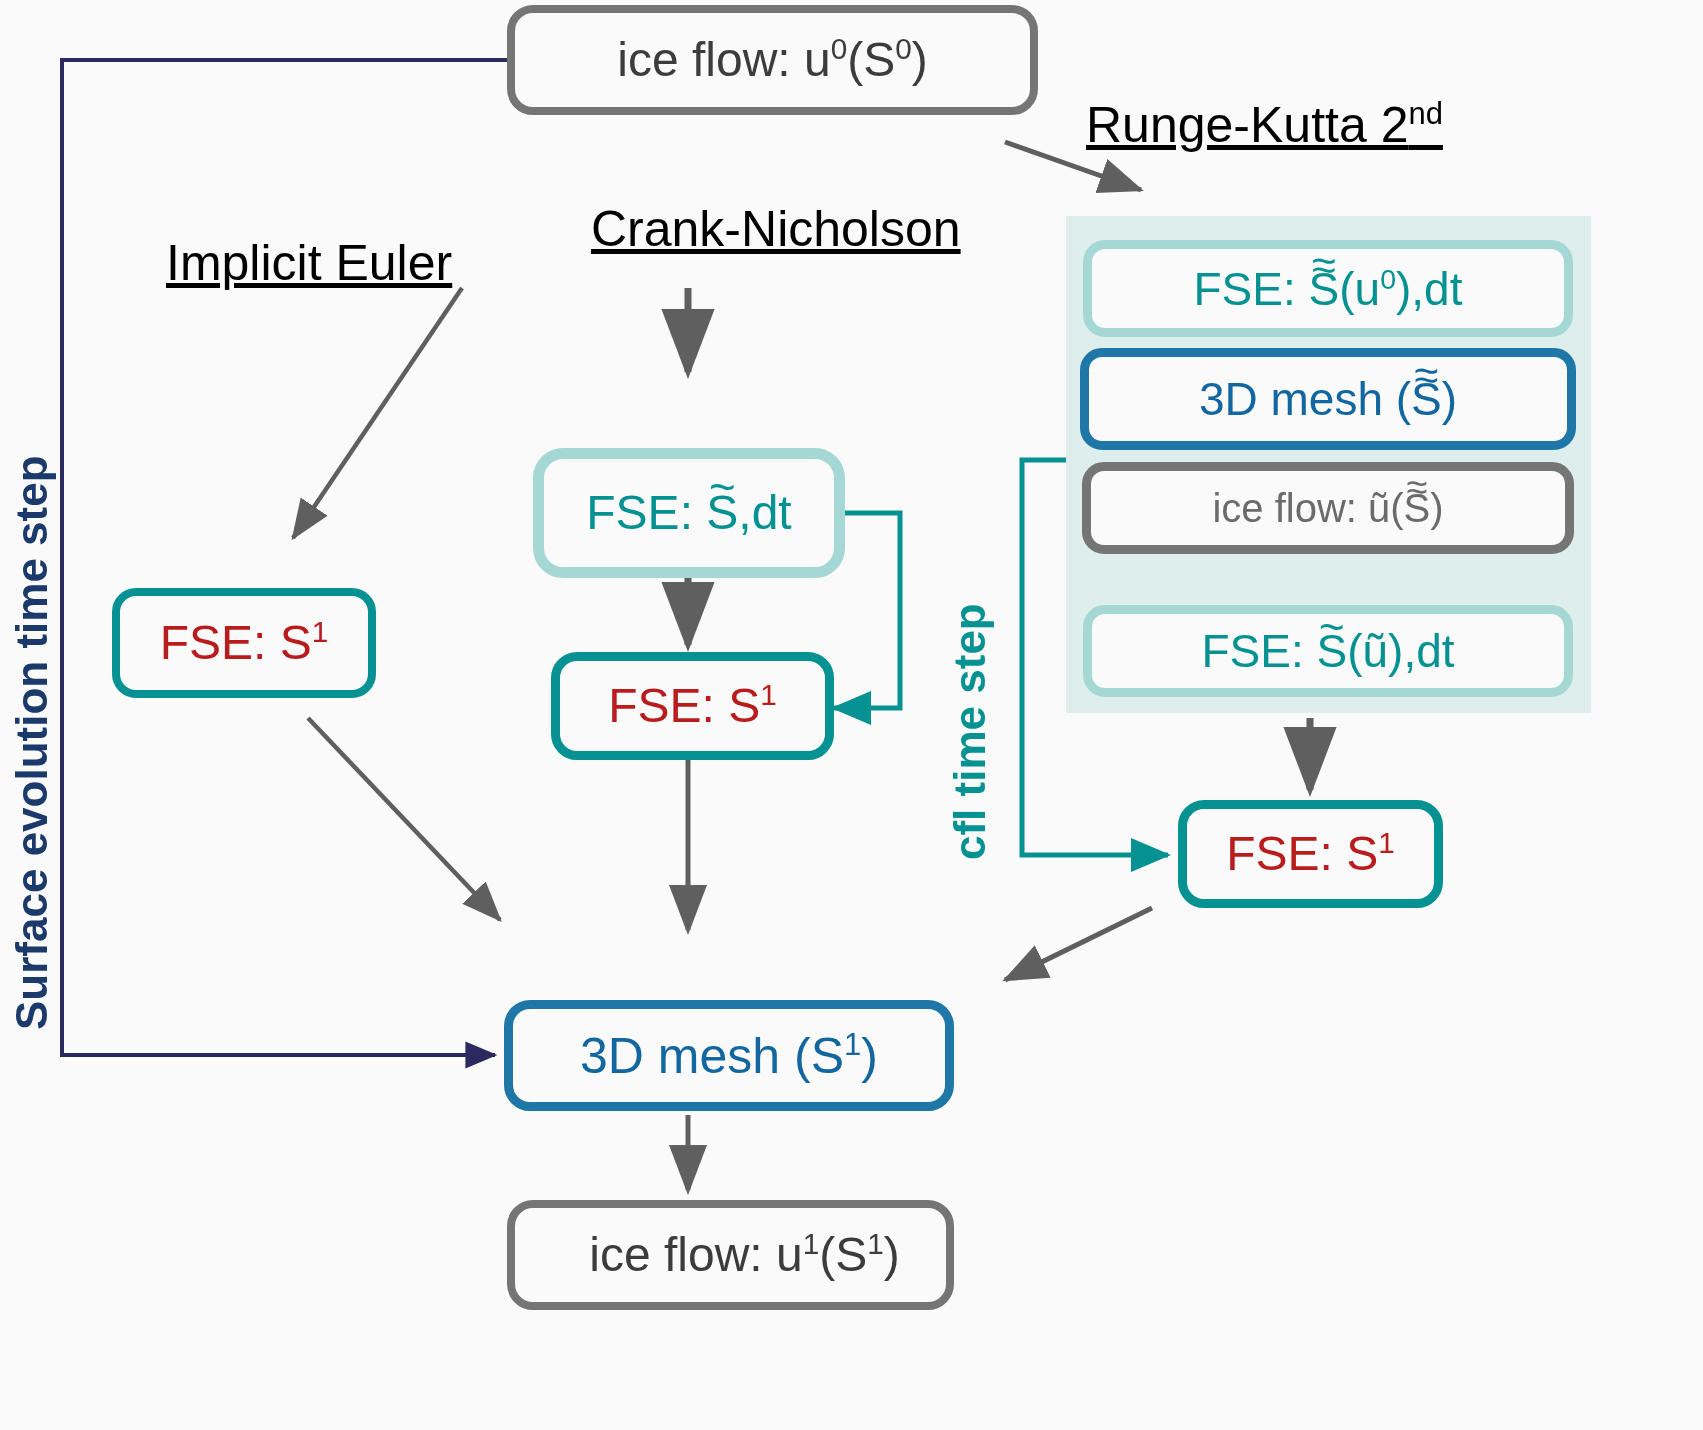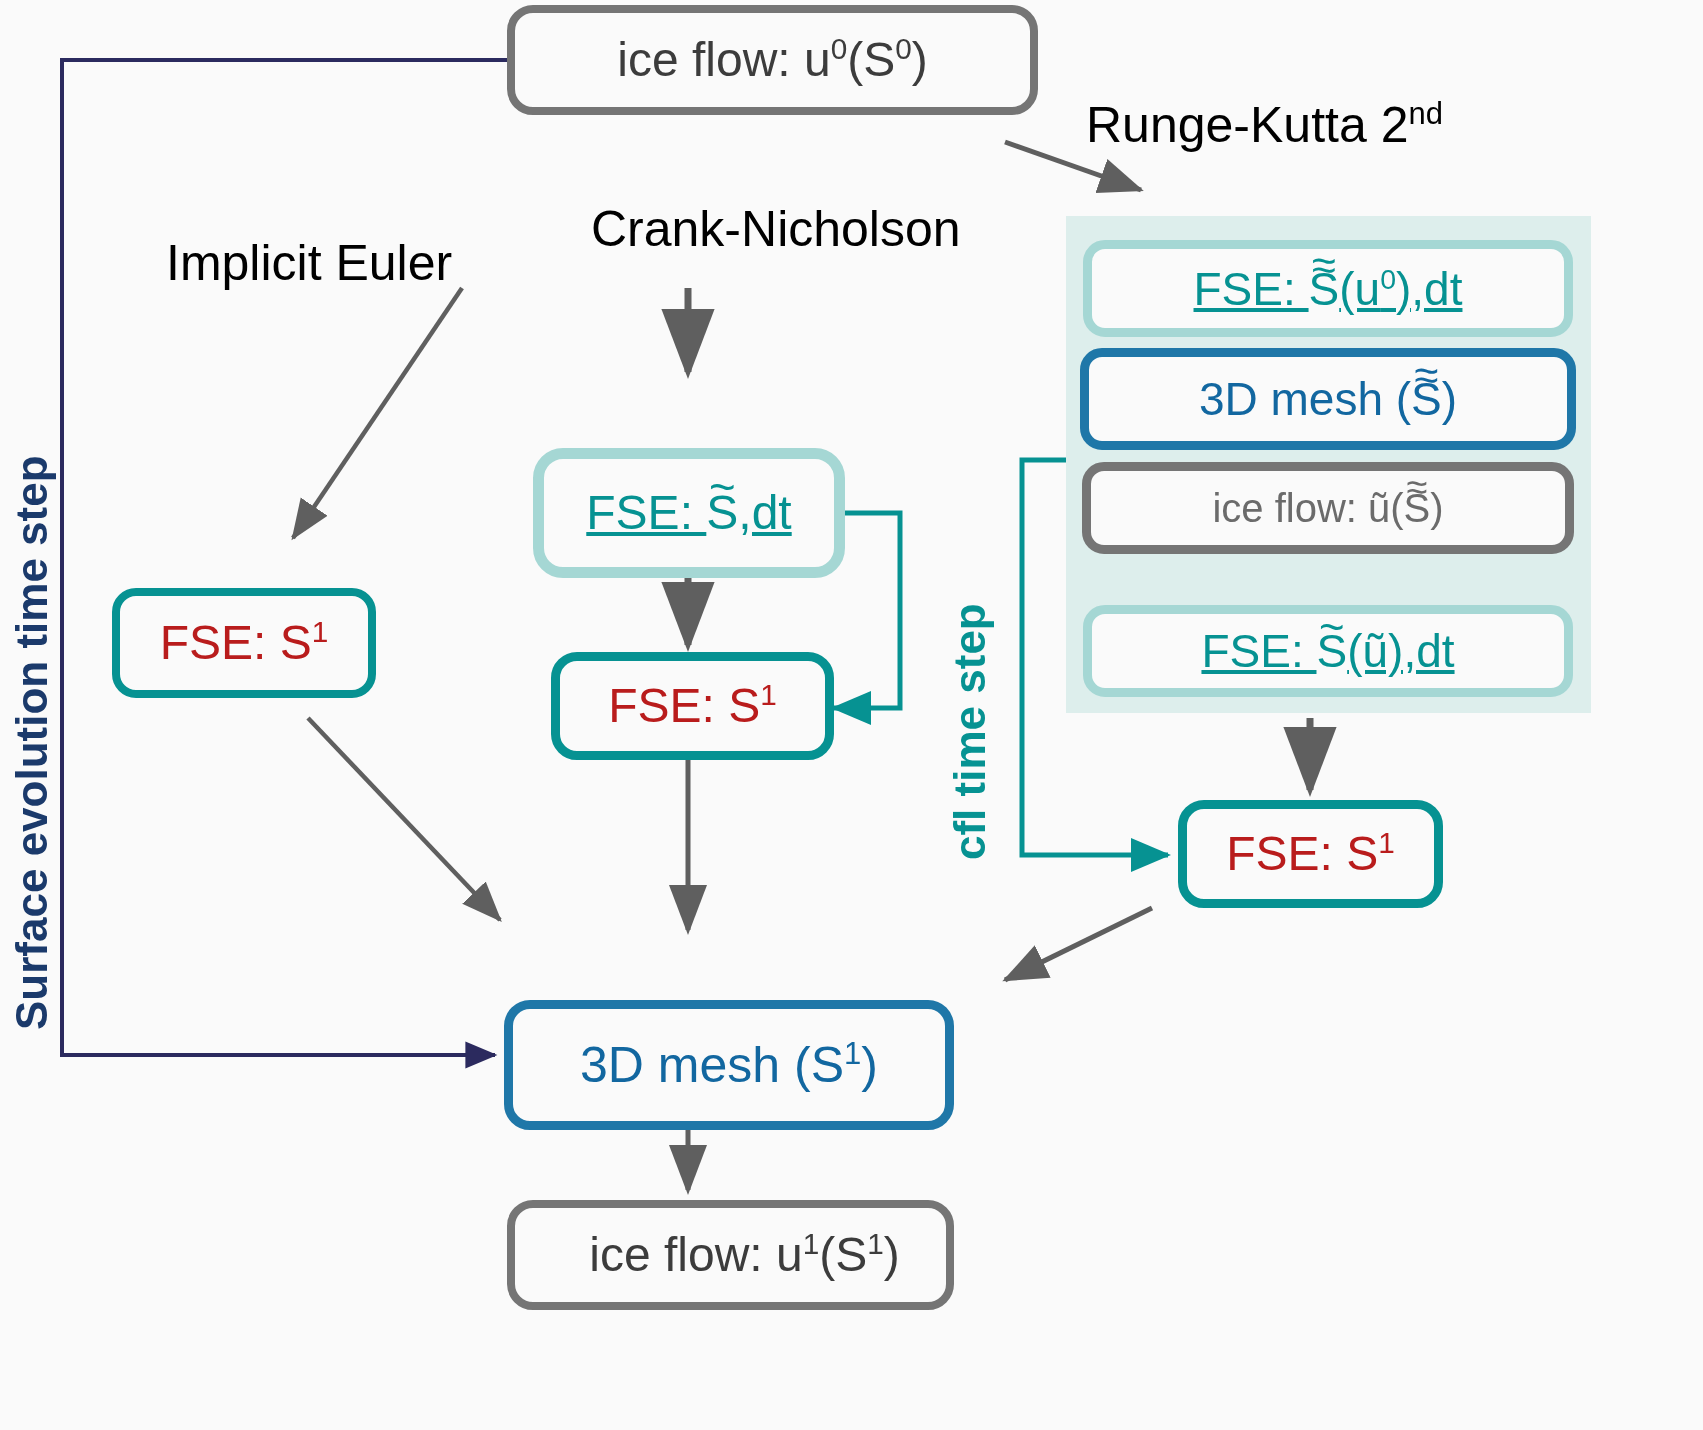--- a/index.html
+++ b/index.html
@@ -33,34 +33,35 @@
     justify-content: center;
     text-align: center;
     border-style: solid;
     background: #fafafa;
     white-space: nowrap;
     line-height: 1;
   }
   
   .n-gray   { border-color: #757575; color: #3c3c3c; }
   .n-teal   { border-color: #069292; color: #b91c1c; }
-  .n-ltteal { border-color: #a5d7d4; color: #069292; text-decoration: underline; }
+  .n-ltteal { border-color: #a5d7d4; color: #069292; }
   .n-blue   { border-color: #1f77a8; color: #1267a0; }
 
   .panel {
     position: absolute;
     background: #ddeeec;
   }
 
   .caption {
     position: absolute;
     color: #000000;
     font-weight: 400;
     white-space: nowrap;
     line-height: 1;
+    text-decoration: underline;
   }
   .vcaption {
     position: absolute;
     white-space: nowrap;
     font-weight: 700;
     transform-origin: 0 0;
     transform: rotate(-90deg);
     line-height: 1;
   }
   sup { font-size: 0.62em; vertical-align: super; line-height: 0; }
@@ -195,21 +196,21 @@
   </div>
 
   <div class="node n-ltteal" style="left:1083px; top:605px; width:490px; height:92px; border-width:9px; border-radius:22px; font-size:46px; color:#069292;">
     <span><span>FSE: </span><span class="tld"><span class="over">~</span><span>S</span></span><span>(ũ),dt</span></span>
   </div>
 
   <div class="node n-teal" style="left:1178px; top:800px; width:265px; height:108px; border-width:9px; border-radius:26px; font-size:48px;">
     <span><span>FSE: S</span><sup>1</sup></span>
   </div>
 
-  <div class="node n-blue" style="left:504px; top:1000px; width:450px; height:130px; border-width:9px; border-radius:26px; font-size:50px;">
+  <div class="node n-blue" style="left:504px; top:1000px; width:450px; height:111px; border-width:9px; border-radius:26px; font-size:50px;">
     <span><span>3D mesh (S</span><sup>1</sup><span>)</span></span>
   </div>
 
   <div class="node n-gray" style="left:507px; top:1200px; width:447px; height:110px; border-width:8px; border-radius:26px; font-size:48px;padding-left:28px;">
     <span><span>ice flow: u</span><sup>1</sup><span>(S</span><sup>1</sup><span>)</span></span>
   </div>
 
 </div>
 
 </body></html>

